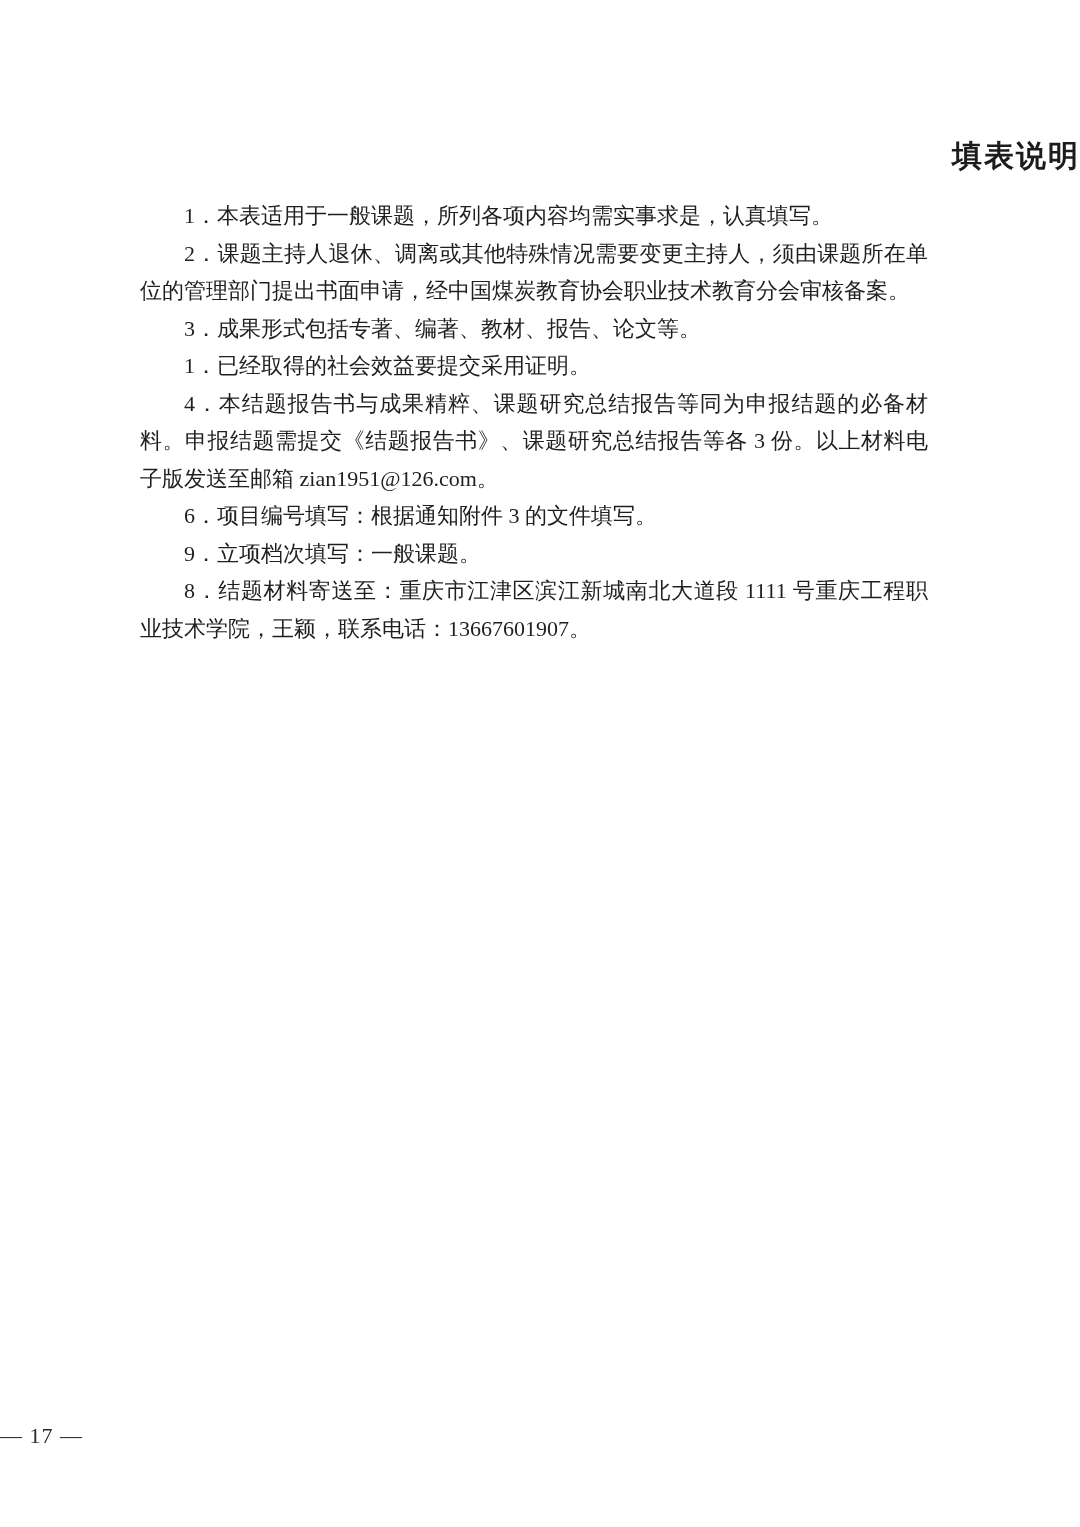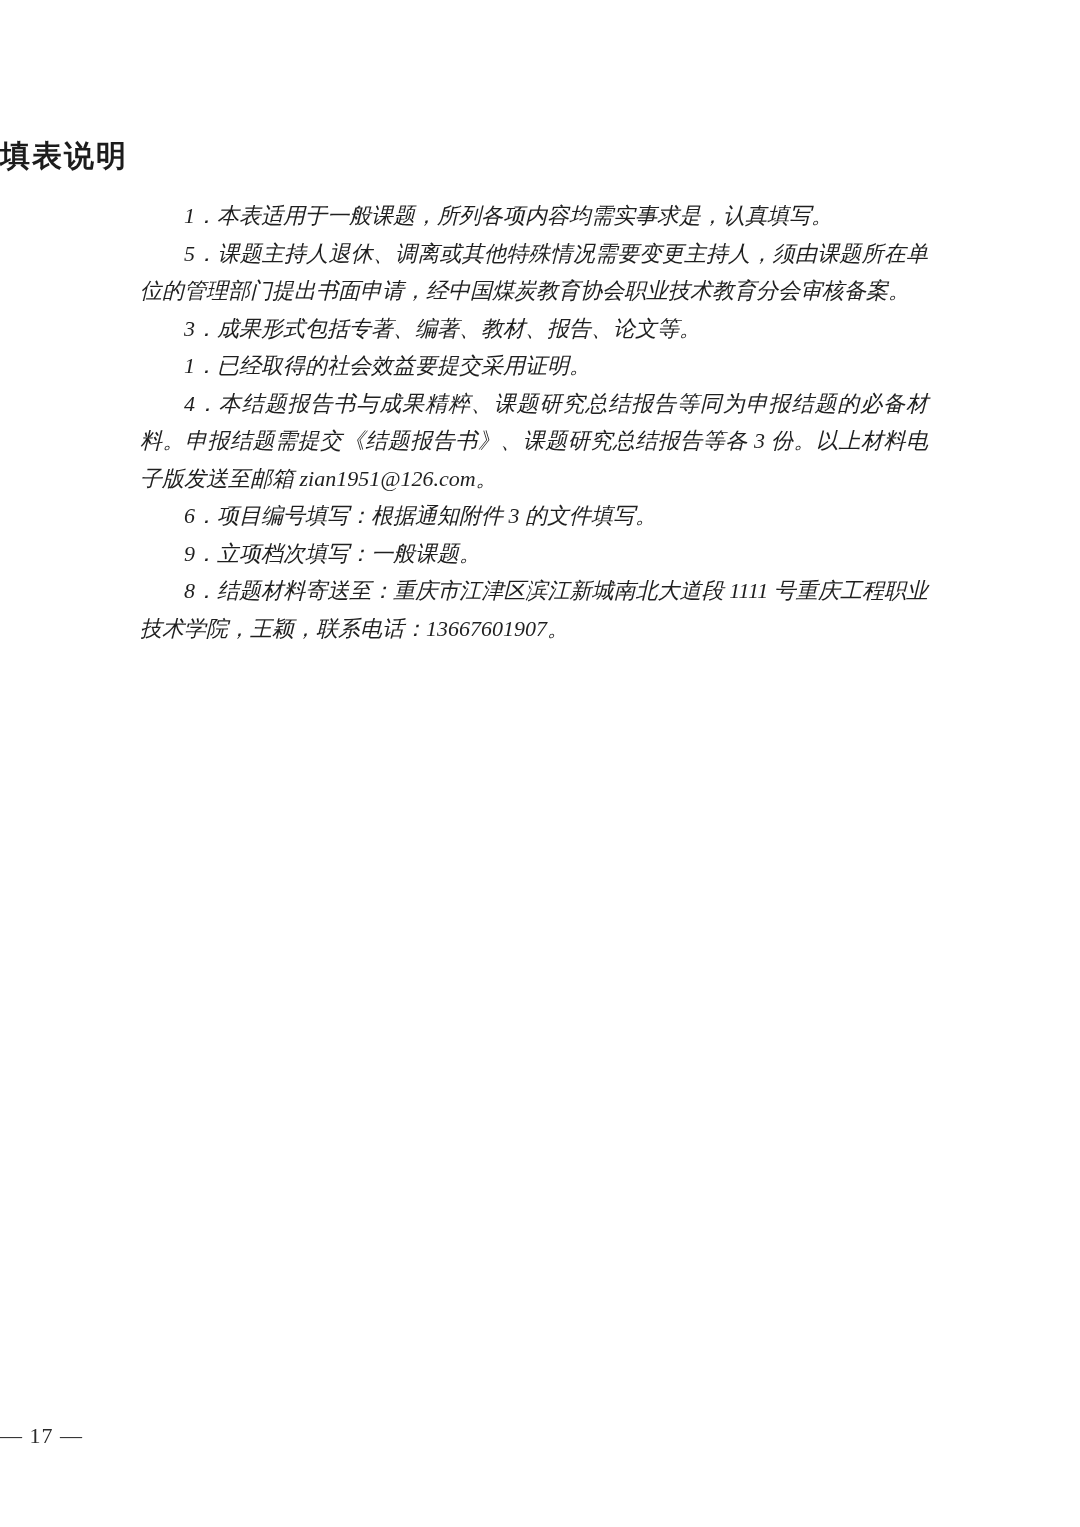--- a/index.html
+++ b/index.html
@@ -10,33 +10,32 @@
   }
   .page {
     position: relative;
     width: 1080px;
     height: 1527px;
     background: #ffffff;
     overflow: hidden;
   }
   .doc-title {
     margin-top: 136px;
-    text-align: left;
+    text-align: right;
     font-family: "Liberation Sans", "DejaVu Sans", sans-serif;
     font-weight: 700;
     font-size: 30px;
     letter-spacing: 2px;
     color: #1c1c1c;
   }
   .doc-body {
     margin-top: 20px;
     padding-left: 140px;
     padding-right: 152px;
     color: #1f1f1f;
-    font-style: italic;
   }
   .para {
     font-size: 22px;
     line-height: 37.5px;
     text-indent: 2em;
     text-align: justify;
     color: #1f1f1f;
   }
   .page-footer {
     position: absolute;
@@ -50,21 +49,21 @@
 </style>
 </head>
 <body>
 
 <div class="page">
 
   <h1 class="doc-title">填表说明</h1>
 
   <div class="doc-body">
     <p class="para">1．本表适用于一般课题，所列各项内容均需实事求是，认真填写。</p>
-    <p class="para">5．课题主持人退休、调离或其他特殊情况需要变更主持人，须由课题所在单位的管理部门提出书面申请，经中国煤炭教育协会职业技术教育分会审核备案。</p>
+    <p class="para">2．课题主持人退休、调离或其他特殊情况需要变更主持人，须由课题所在单位的管理部门提出书面申请，经中国煤炭教育协会职业技术教育分会审核备案。</p>
     <p class="para">3．成果形式包括专著、编著、教材、报告、论文等。</p>
     <p class="para">1．已经取得的社会效益要提交采用证明。</p>
     <p class="para">4．本结题报告书与成果精粹、课题研究总结报告等同为申报结题的必备材料。申报结题需提交《结题报告书》、课题研究总结报告等各 3 份。以上材料电子版发送至邮箱 zian1951@126.com。</p>
     <p class="para">6．项目编号填写：根据通知附件 3 的文件填写。</p>
     <p class="para">9．立项档次填写：一般课题。</p>
     <p class="para">8．结题材料寄送至：重庆市江津区滨江新城南北大道段 1111 号重庆工程职业技术学院，王颖，联系电话：13667601907。</p>
   </div>
 
   <div class="page-footer">— 17 —</div>
 

